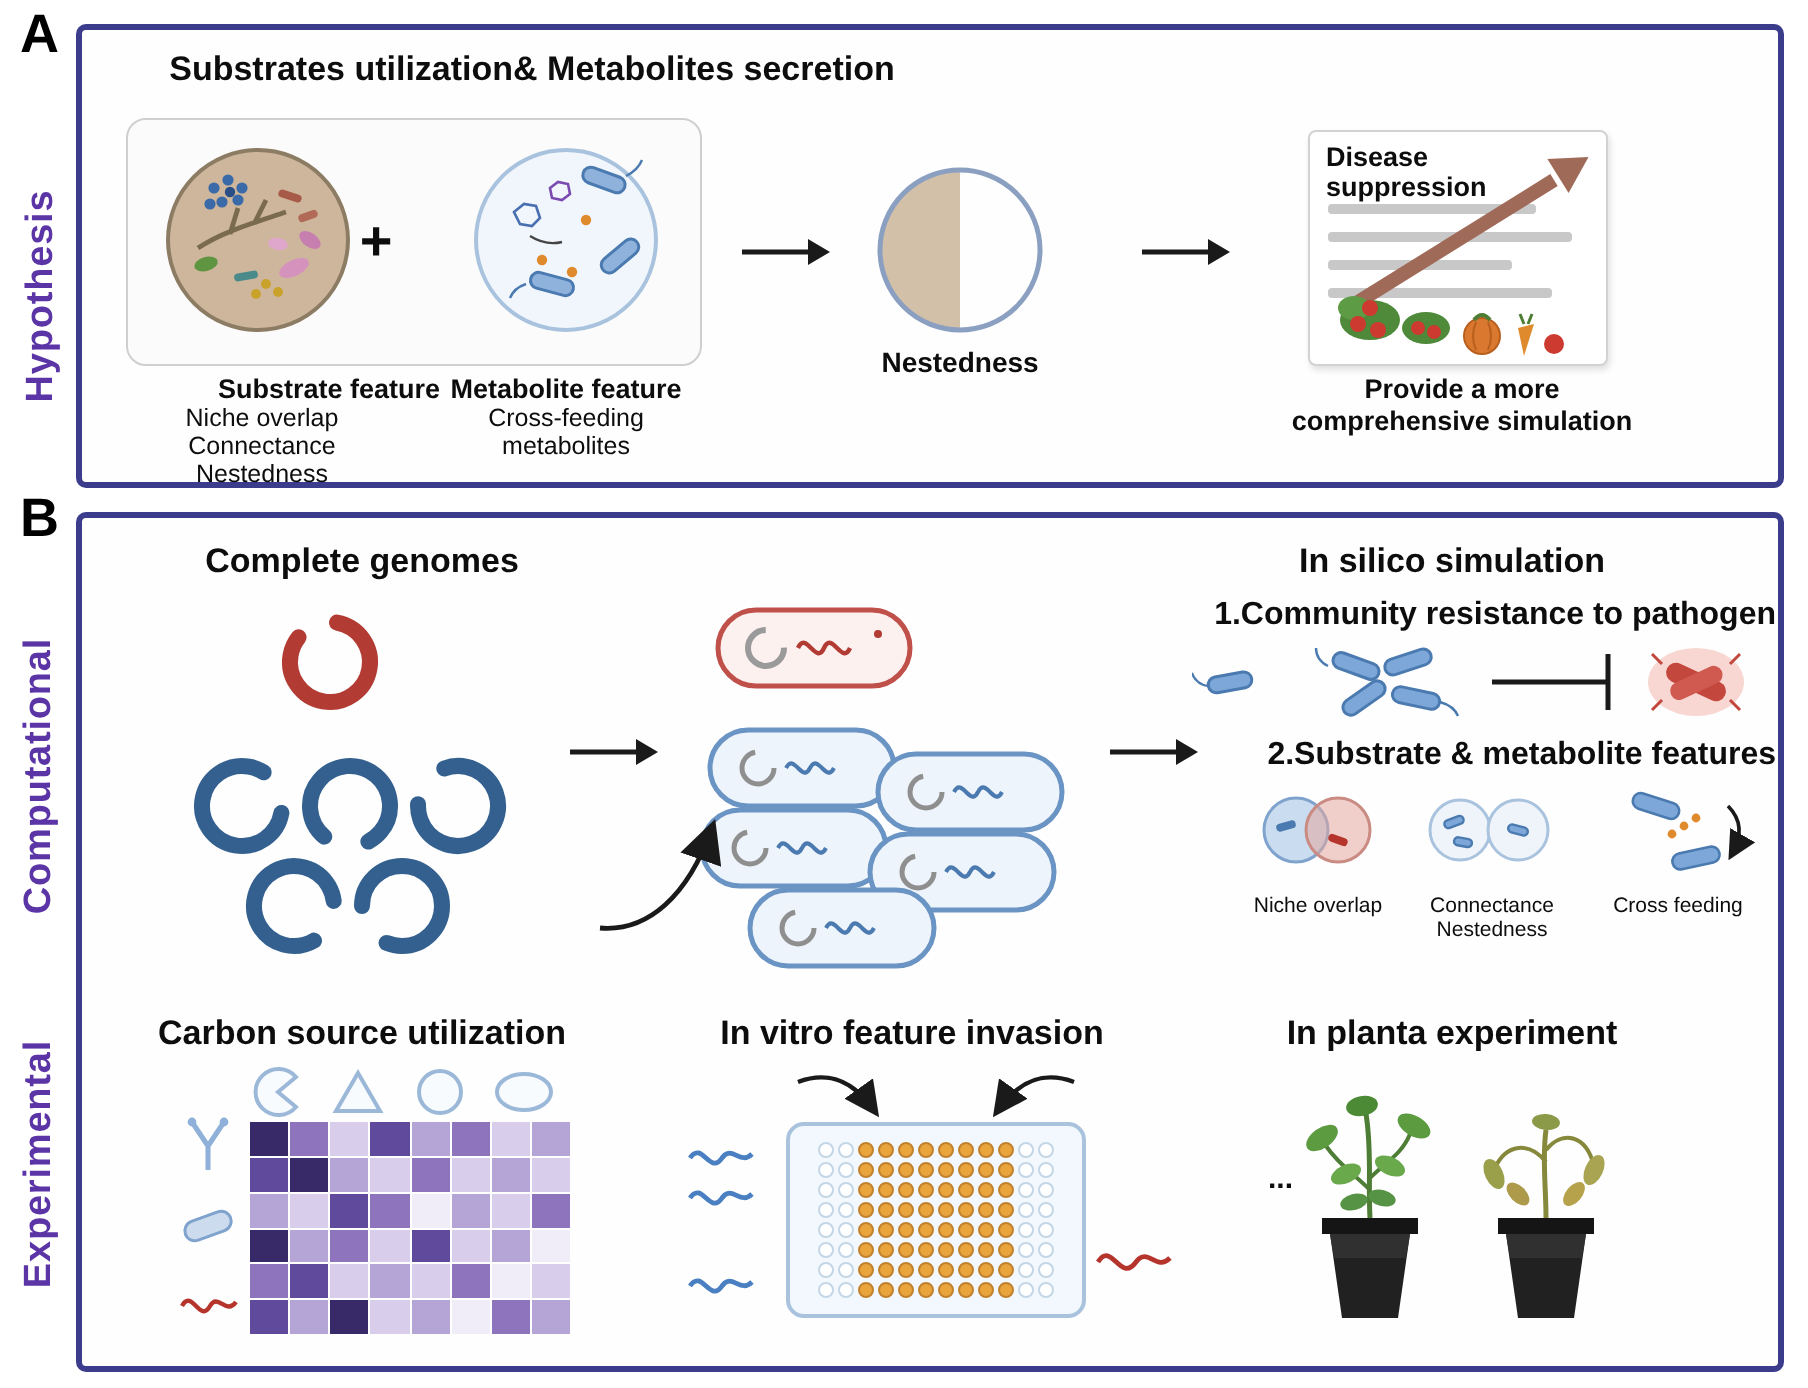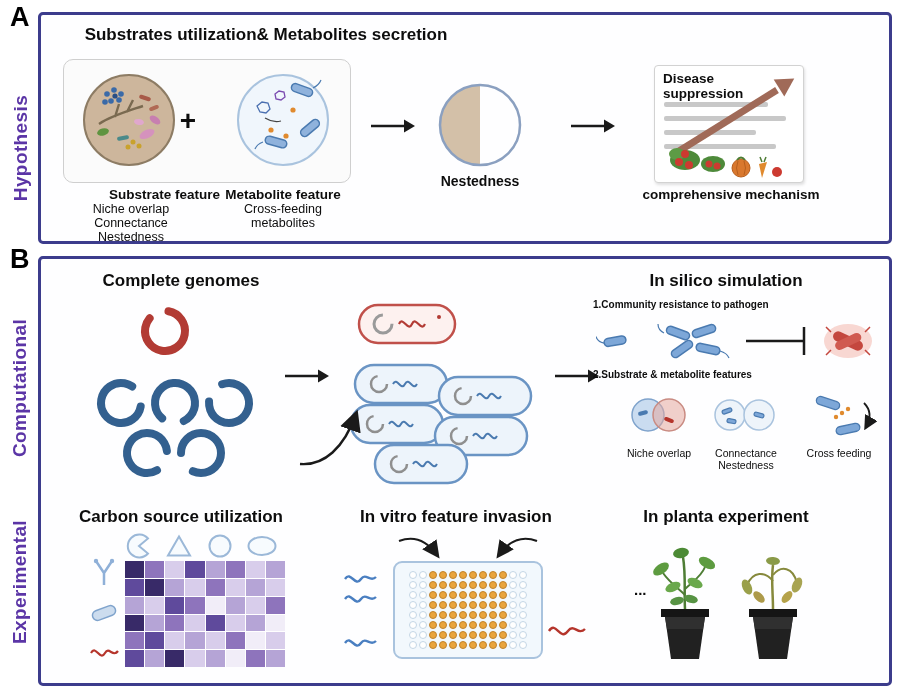--- a/index.html
+++ b/index.html
@@ -14,21 +14,21 @@
   .abs { position:absolute; }
   .hdr { position:absolute; font-weight:bold; font-size:17px; text-align:center; }
   .it { }
   .sub-title { position:absolute; font-weight:bold; font-size:13.5px; text-align:center; }
   .sub-lines { position:absolute; font-size:12.5px; text-align:center; line-height:14px; }
   .plus-sign { position:absolute; font-weight:bold; font-size:28px; text-align:center; }
   .caption { position:absolute; font-weight:bold; font-size:13.5px; text-align:center; line-height:16px; }
   .disease-box { position:absolute; background:#ffffff; border:1.5px solid #d2d2d2; border-radius:4px;
                  box-shadow:1px 2px 3px rgba(0,0,0,.12); }
   .disease-title { position:absolute; left:8px; top:5px; font-weight:bold; font-size:13.5px; line-height:15px; }
-  .sim-text { position:absolute; font-size:10px; font-weight:600; text-align:left; }
+  .sim-text { position:absolute; font-size:16px; font-weight:600; text-align:right; }
   .sim-dots { position:absolute; font-weight:bold; font-size:15px; }
   .mini-label { position:absolute; font-size:10.5px; text-align:center; line-height:12px; }
   .hm-grid { position:absolute; display:grid; grid-template-columns:repeat(8,1fr); grid-template-rows:repeat(6,1fr);
              gap:1px; background:#ffffff; }
   .plate { position:absolute; border:2px solid #a9c3de; border-radius:9px; background:#f2f8fd;
            display:flex; align-items:center; justify-content:center; box-sizing:border-box; }
   .plate-wells { display:grid; grid-template-columns:repeat(12,8px); grid-auto-rows:8px; gap:2px; }
   .well { width:8px; height:8px; border-radius:50%; background:#ffffff; border:1px solid #c4d6e6; box-sizing:border-box; }
   .well-orange { background:#e9a43c; border-color:#c0822c; }
 </style>
@@ -150,21 +150,22 @@
         <polygon points="104,98 112,96 107,112" fill="#e08a2e"></polygon>
         <path d="M107,96 l-2,-5 M109,96 l2,-5" stroke="#4e7d35" stroke-width="1.5"></path>
         <circle cx="122" cy="106" r="5" fill="#cc3a30"></circle>
       </svg>
       <div class="disease-title">
         <div>Disease</div>
         <div>suppression</div>
       </div>
     </div>
     <div class="caption" style="left:576px;top:172px;width:228px;">
-      <div>comprehensive mechanism</div>
+      <div>Provide a more</div>
+      <div>comprehensive simulation</div>
     </div>
   </div>
 
   <div class="panel-letter" style="left:10px;top:244px;">B</div>
   <div class="side-label" style="left:-65px;top:377px;width:170px;">Computational</div>
   <div class="side-label" style="left:-60px;top:571px;width:160px;">Experimental</div>
 
   <div class="panel panel-b">
     <div class="hdr" style="left:15px;top:12px;width:250px;">Complete genomes</div>
     <div class="hdr" style="left:560px;top:12px;width:250px;">

